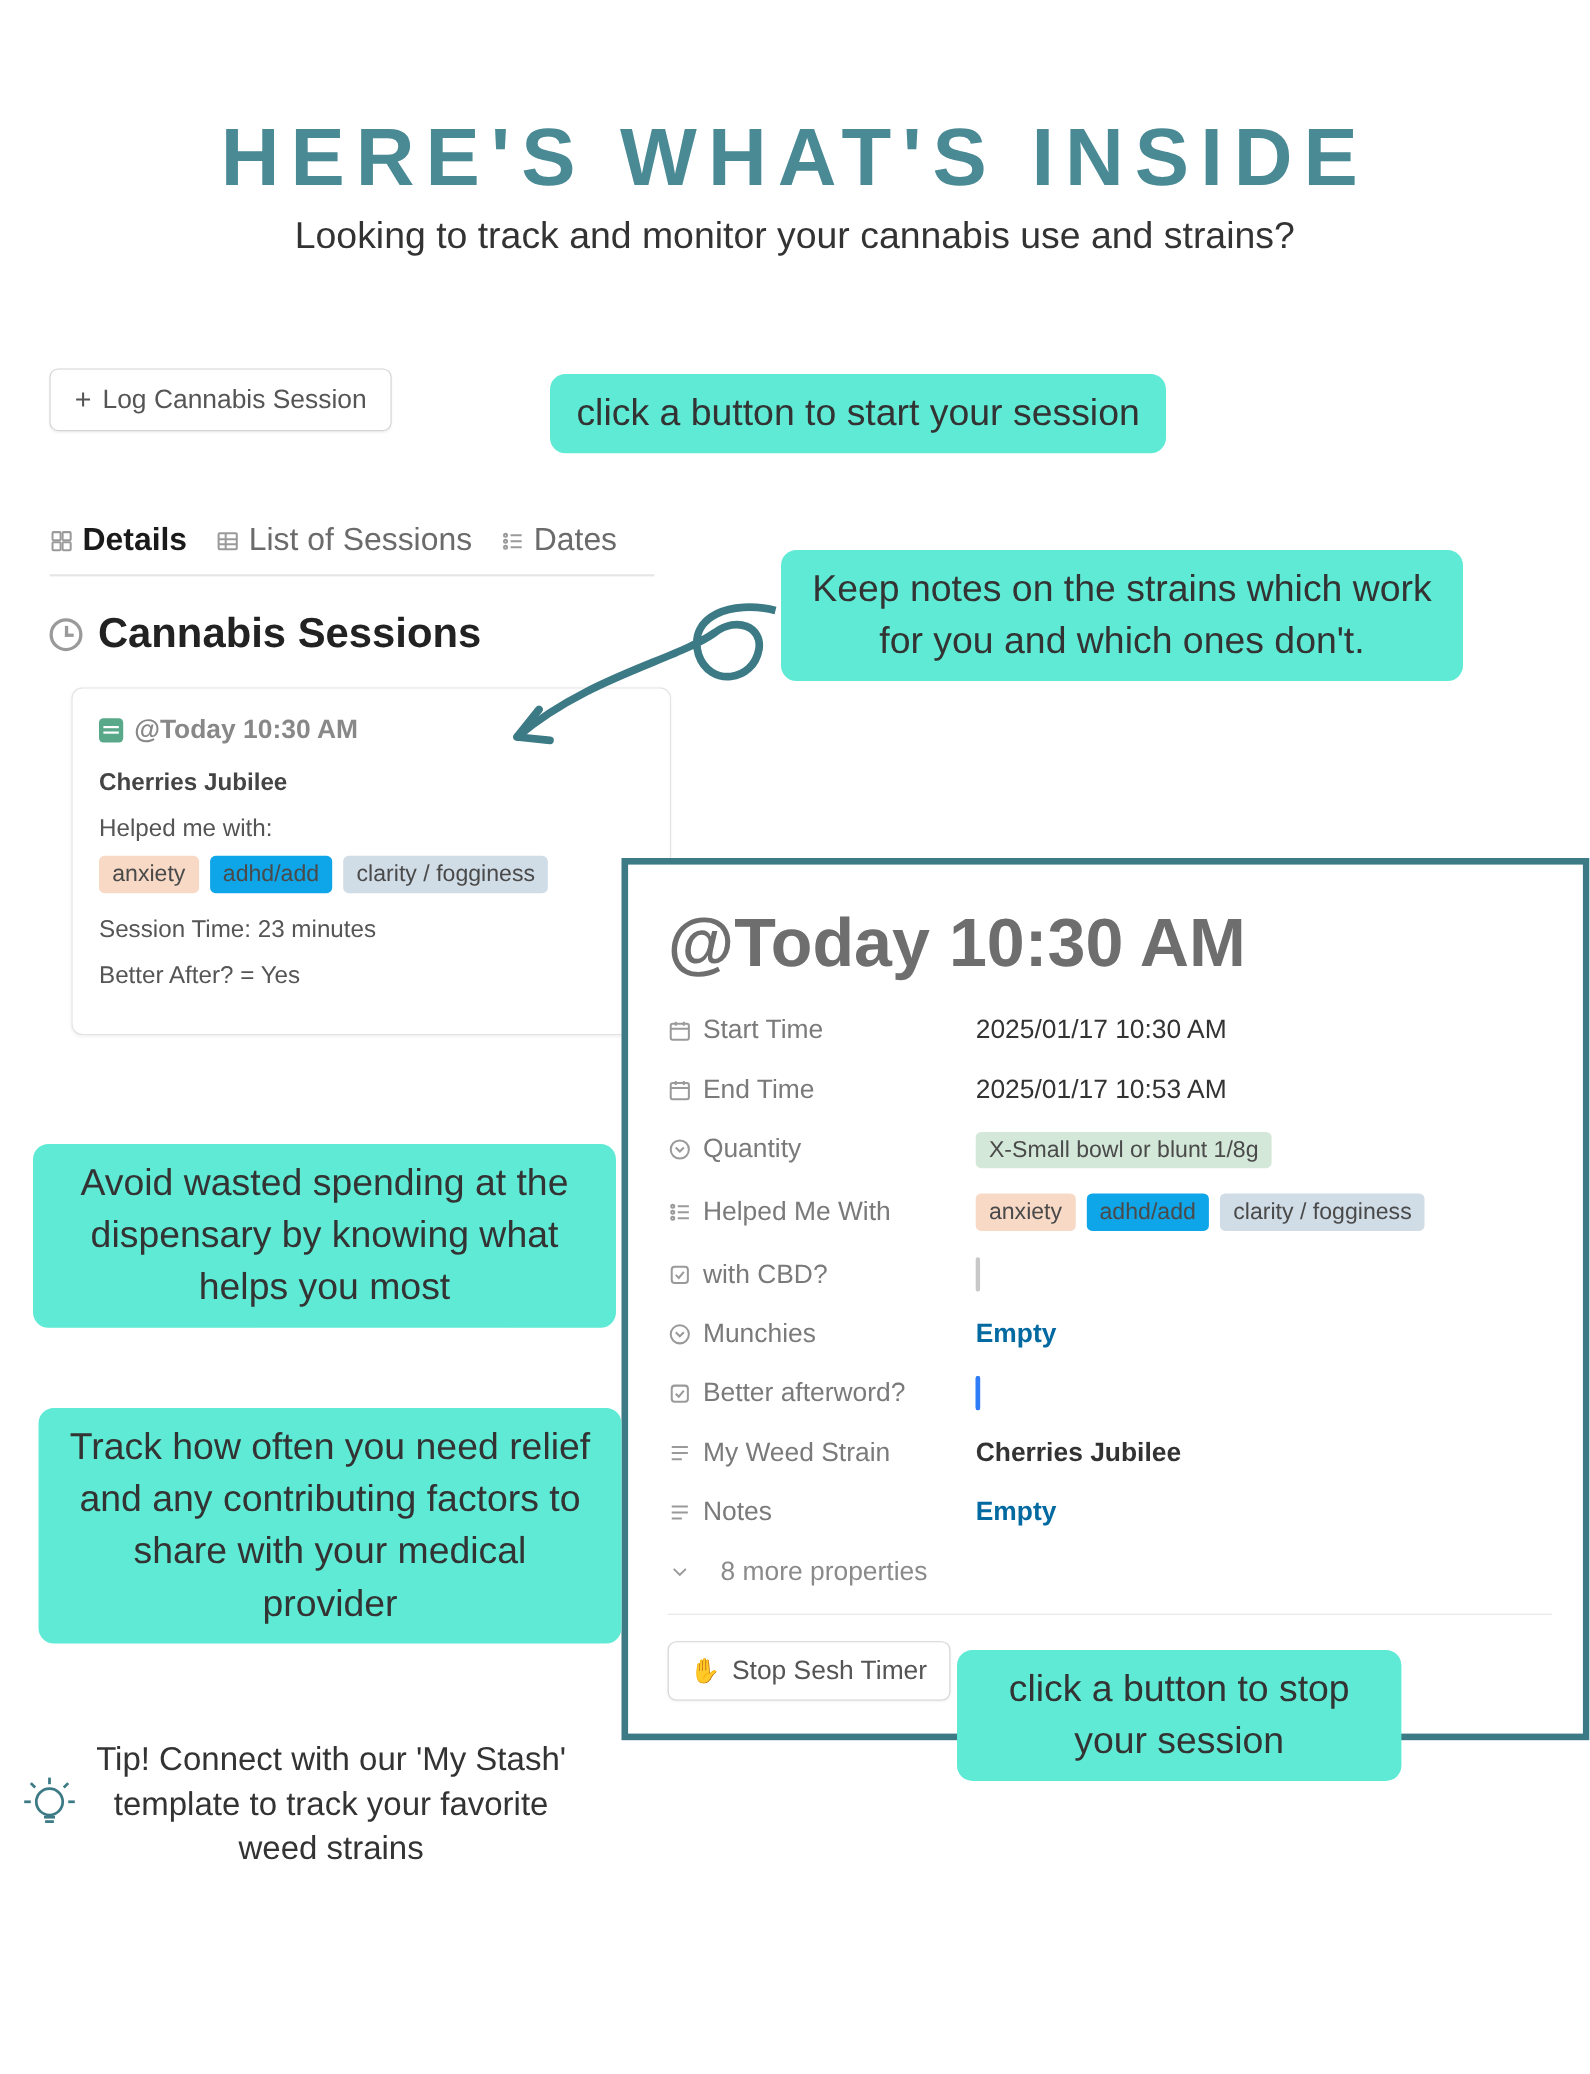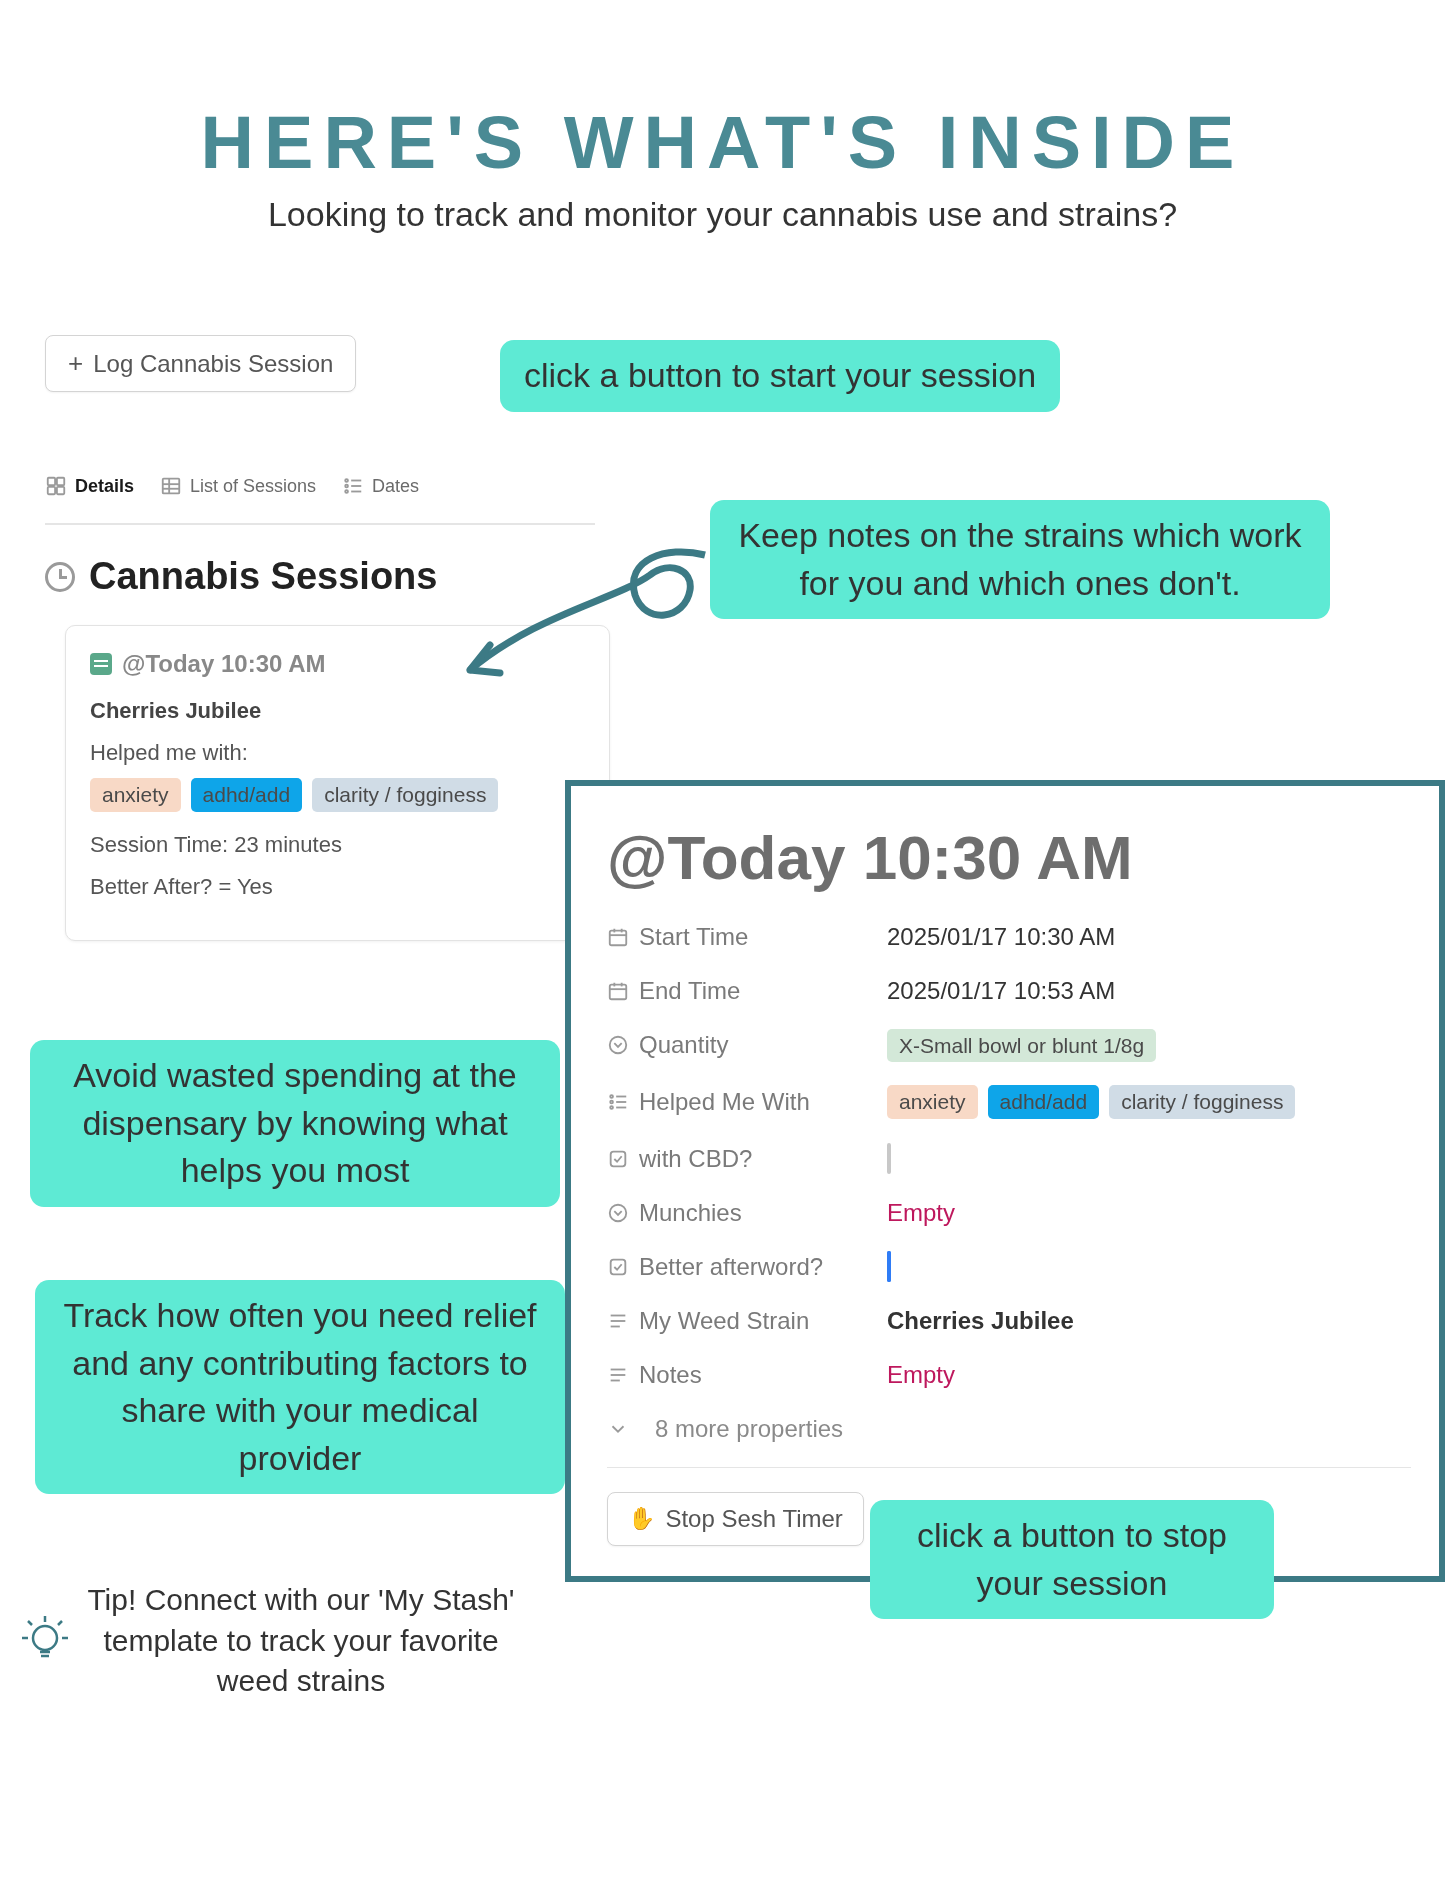--- a/index.html
+++ b/index.html
@@ -62,24 +62,24 @@
     top: 340px;
     left: 500px;
   }
   .tabs-row {
     position: absolute;
     top: 475px;
     left: 45px;
     display: flex;
     align-items: center;
     gap: 26px;
-    font-size: 18px;
+    font-size: 29px;
     color: #6b6b6b;
     border-bottom: 2px solid #e5e5e5;
-    padding-bottom: 26px;
+    padding-bottom: 14px;
     width: 550px;
   }
   .tabs-row .tab {
     display: flex;
     align-items: center;
     gap: 8px;
   }
   .tabs-row .tab.active {
     color: #1a1a1a;
     font-weight: 700;
@@ -263,21 +263,22 @@
     gap: 10px;
     width: 280px;
     font-size: 24px;
     color: #7a7a7a;
   }
   .detail-value {
     font-size: 24px;
     color: #333;
   }
   .detail-value.empty {
-    color: #be185d;
+    color: #0369a1;
+    font-weight: bold;
   }
   .detail-value.bold {
     font-weight: 700;
   }
   .checkbox {
     width: 24px;
     height: 24px;
     border: 2px solid #c8c8c8;
     border-radius: 5px;
     background: #fff;

